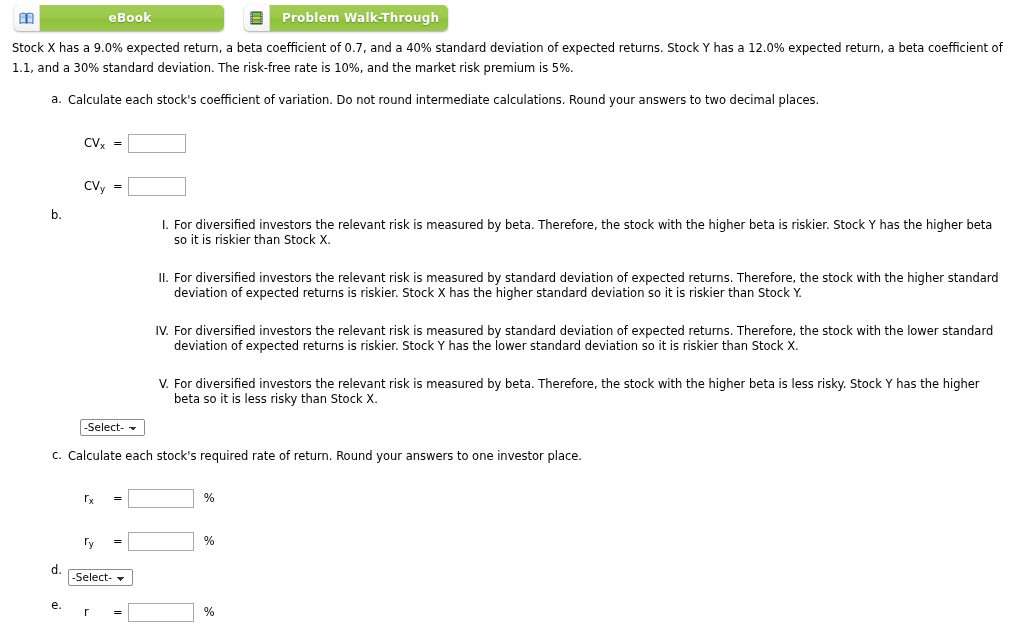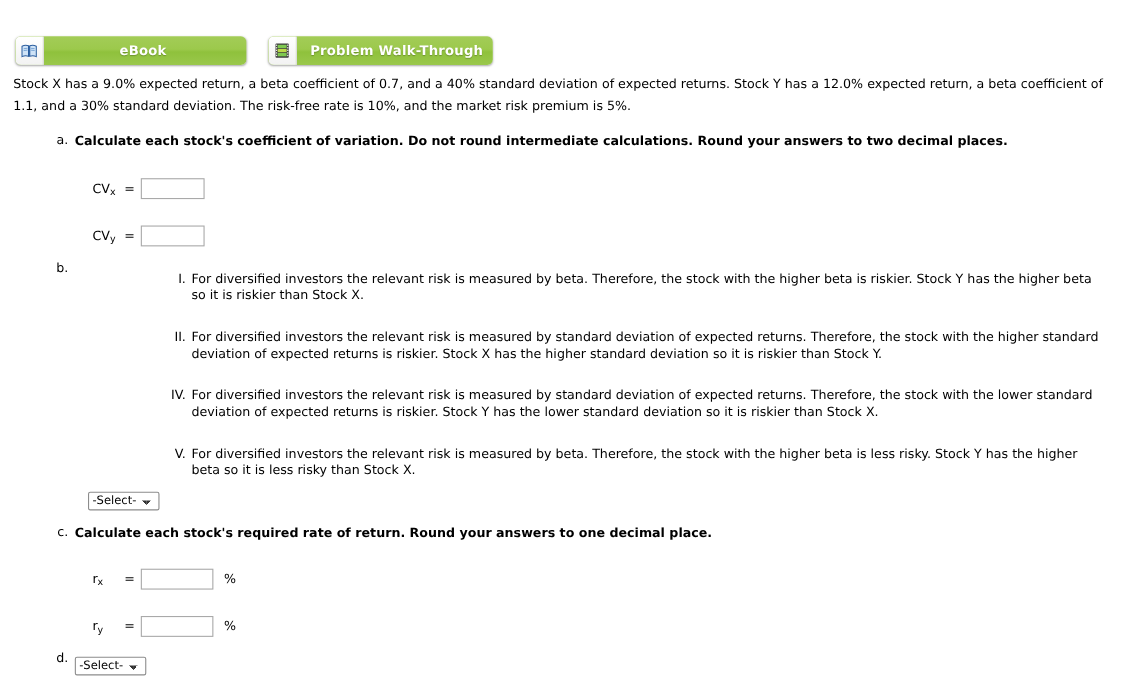--- a/index.html
+++ b/index.html
@@ -18,21 +18,20 @@
   }
 
   
   #toolbar {
     position: relative;
     height: 38px;
     padding-left: 14px;
     display: flex;
     align-items: flex-start;
     gap: 20px;
-    margin-top: 28px;
   }
   .pill {
     position: relative;
     display: inline-flex;
     align-items: center;
     height: 26px;
     border-radius: 5px;
     background: linear-gradient(to bottom, #a3cc57 0%, #9cc94c 45%, #8fc13c 55%, #9ac84c 100%);
     box-shadow: 0 1px 2px rgba(0,0,0,0.35);
     padding: 0;
@@ -88,21 +87,21 @@
     text-align: right;
     padding-right: 6px;
     box-sizing: border-box;
   }
   .qbody {
     flex: 1 1 auto;
   }
   
   .qblock.indent-a  { padding-left: 38px; }
 
-  .qtext { line-height: 1.5; font-weight: bold; }
+  .qtext { line-height: 1.5; }
 
   
   .ansrow {
     display: flex;
     align-items: center;
     margin-top: 24px;
     margin-left: 16px;
   }
   .ansrow .lbl {
     min-width: 26px;
@@ -281,21 +280,21 @@
         <select class="sel">
           <option>-Select-</option>
         </select>
       </div>
     </div>
   </div>
 
   <div class="qblock indent-a" style="margin-top:12px;">
     <div class="qmark">c.</div>
     <div class="qbody">
-      <div class="qtext">Calculate each stock's required rate of return. Round your answers to one decimal place.</div>
+      <div class="qtext">Calculate each stock's required rate of return. Round your answers to one investor place.</div>
 
       <div class="ansrow">
         <span class="lbl"><span>r</span><sub>x</sub></span>
         <span class="eq">=</span>
         <input class="answer wide" type="text" value="" style="">
         <span class="pct">%</span>
       </div>
 
       <div class="ansrow">
         <span class="lbl"><span>r</span><sub>y</sub></span>

